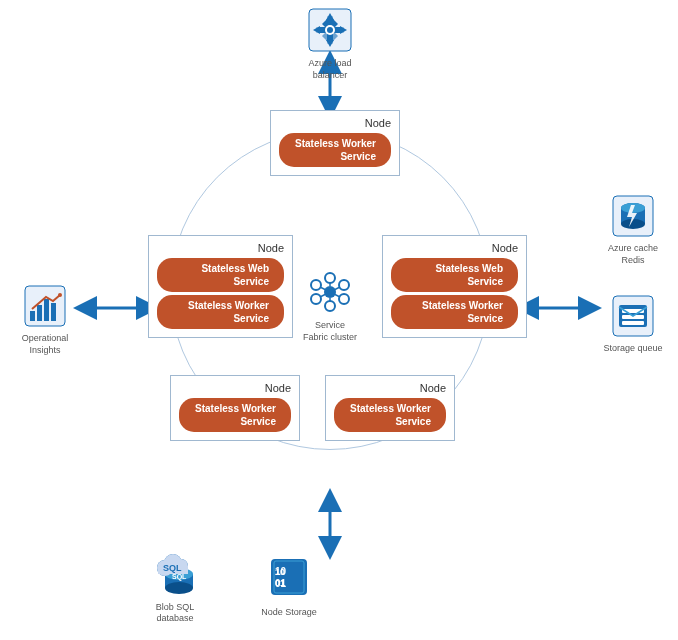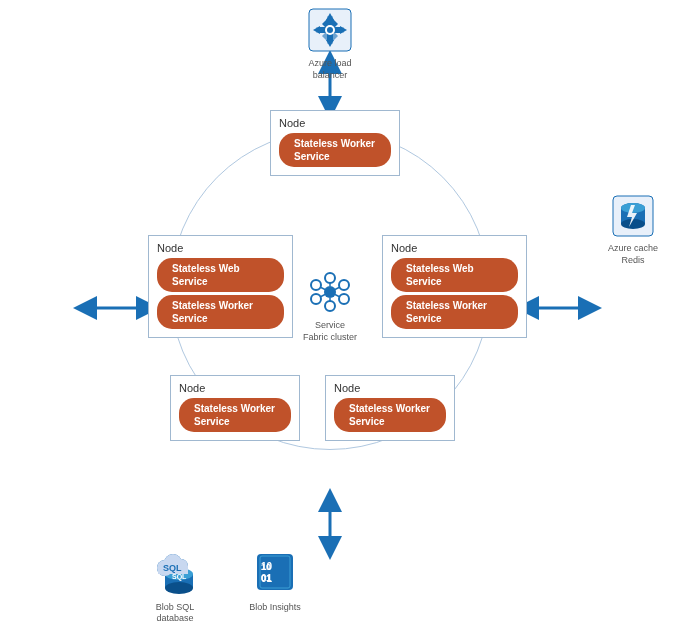--- a/index.html
+++ b/index.html
@@ -29,21 +29,21 @@
       top: 130px;
       left: 170px;
     }
 
     
     .node-box {
       position: absolute;
       background: #fff;
       border: 1px solid #a0b8d0;
       padding: 6px 8px;
-      text-align: left;
+      text-align: right;
     }
 
     .node-label {
       font-size: 11px;
       color: #333;
       font-weight: 500;
       margin-bottom: 4px;
     }
 
     
@@ -169,22 +169,22 @@
       text-align: center;
       width: 70px;
     }
 
     
     .bottom-icons {
       position: absolute;
       bottom: 15px;
       left: 140px;
       display: flex;
-      gap: 30px;
-      align-items: flex-start;
+      gap: 44px;
+      align-items: center;
     }
 
     .bottom-icon-item {
       text-align: center;
       width: 70px;
     }
   </style>
 </head>
 <body>
 
@@ -273,37 +273,63 @@
       <line x1="22" y1="13" x2="22" y2="16" stroke="#1a6fb5" stroke-width="1.5"></line>
       <line x1="22" y1="28" x2="22" y2="31" stroke="#1a6fb5" stroke-width="1.5"></line>
       <line x1="12" y1="17" x2="18" y2="20" stroke="#1a6fb5" stroke-width="1.5"></line>
       <line x1="26" y1="24" x2="32" y2="27" stroke="#1a6fb5" stroke-width="1.5"></line>
       <line x1="12" y1="27" x2="18" y2="24" stroke="#1a6fb5" stroke-width="1.5"></line>
       <line x1="26" y1="20" x2="32" y2="17" stroke="#1a6fb5" stroke-width="1.5"></line>
     </svg>
     <div class="sf-label">Service<br>Fabric cluster</div>
   </div>
 
+  <div class="left-icon">
+    <svg width="42" height="42" viewBox="0 0 42 42">
+      <rect x="1" y="1" width="40" height="40" rx="4" fill="#e8f0fa" stroke="#1a6fb5" stroke-width="1"></rect>
+
+      <rect x="6" y="26" width="5" height="10" fill="#1a6fb5"></rect>
+      <rect x="13" y="20" width="5" height="16" fill="#1a6fb5"></rect>
+      <rect x="20" y="14" width="5" height="22" fill="#1a6fb5"></rect>
+      <rect x="27" y="18" width="5" height="18" fill="#1a6fb5"></rect>
+      <polyline points="8,24 15,18 22,12 29,16 36,10" fill="none" stroke="#c0522a" stroke-width="2"></polyline>
+      <circle cx="36" cy="10" r="2" fill="#c0522a"></circle>
+    </svg>
+    <div class="icon-label">Operational Insights</div>
+  </div>
 
   <div class="right-icons">
 
     <div class="icon-item">
       <svg width="42" height="42" viewBox="0 0 42 42">
         <rect x="1" y="1" width="40" height="40" rx="4" fill="#e8f0fa" stroke="#1a6fb5" stroke-width="1"></rect>
 
         <ellipse cx="21" cy="13" rx="12" ry="5" fill="#1a6fb5"></ellipse>
         <rect x="9" y="13" width="24" height="16" fill="#1a6fb5"></rect>
         <ellipse cx="21" cy="29" rx="12" ry="5" fill="#0a4f8a"></ellipse>
         <ellipse cx="21" cy="13" rx="12" ry="5" fill="#3a9fd5"></ellipse>
 
         <polygon points="19,10 15,22 20,22 17,32 25,18 20,18 23,10" fill="#fff" opacity="0.9"></polygon>
       </svg>
       <div class="icon-label">Azure cache Redis</div>
     </div>
 
+    <div class="icon-item">
+      <svg width="42" height="42" viewBox="0 0 42 42">
+        <rect x="1" y="1" width="40" height="40" rx="4" fill="#e8f0fa" stroke="#1a6fb5" stroke-width="1"></rect>
+
+        <rect x="7" y="10" width="28" height="22" rx="2" fill="#1a6fb5"></rect>
+        <rect x="10" y="14" width="22" height="4" rx="1" fill="#fff"></rect>
+        <rect x="10" y="20" width="22" height="4" rx="1" fill="#fff"></rect>
+        <rect x="10" y="26" width="22" height="4" rx="1" fill="#fff"></rect>
+
+        <polyline points="7,12 21,21 35,12" fill="none" stroke="#3a9fd5" stroke-width="1.5"></polyline>
+      </svg>
+      <div class="icon-label">Storage queue</div>
+    </div>
 
   </div>
 
   <div class="bottom-icons">
 
     <div class="bottom-icon-item">
       <svg width="48" height="48" viewBox="0 0 48 48">
 
         <ellipse cx="28" cy="32" rx="14" ry="6" fill="#1a6fb5"></ellipse>
         <rect x="14" y="26" width="28" height="14" fill="#1a6fb5"></rect>
@@ -329,17 +355,17 @@
     <div class="bottom-icon-item">
       <svg width="48" height="48" viewBox="0 0 48 48">
         <rect x="6" y="6" width="36" height="36" rx="4" fill="#1a6fb5"></rect>
 
         <text x="10" y="22" font-size="9" fill="#fff" font-weight="bold">10</text>
         <text x="10" y="33" font-size="9" fill="#fff" font-weight="bold">01</text>
         <rect x="9" y="8" width="30" height="32" rx="2" fill="none" stroke="#3a9fd5" stroke-width="1"></rect>
         <text x="10" y="22" font-size="10" fill="#fff" font-weight="bold">10</text>
         <text x="10" y="34" font-size="10" fill="#fff" font-weight="bold">01</text>
       </svg>
-      <div class="icon-label">Blob Insights</div>
+      <div class="icon-label">Node Storage</div>
     </div>
   </div>
 
 </div>
 
 </body></html>

